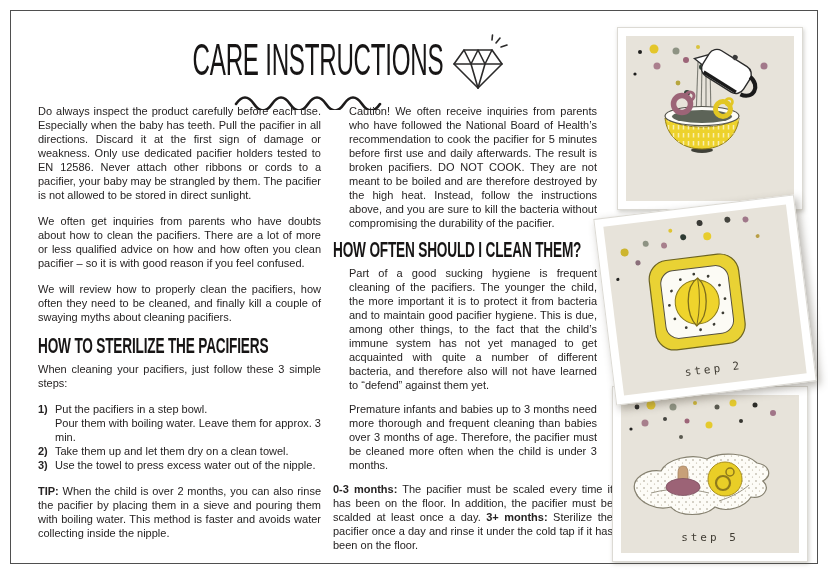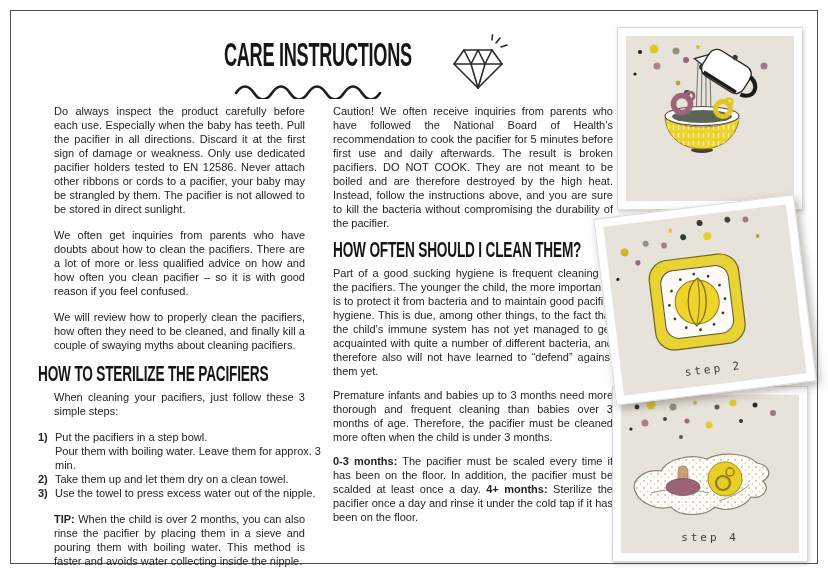--- a/index.html
+++ b/index.html
@@ -2,31 +2,31 @@
 <html><head>
 <meta charset="utf-8">
 <style>
   html,body{margin:0;padding:0;background:#fff;}
   .page{position:relative;width:828px;height:574px;background:#ffffff;overflow:hidden;
         font-family:"Liberation Sans",sans-serif;color:#262323;}
   .frame{position:absolute;left:10px;top:10px;right:10px;bottom:10px;border:1.5px solid #4f4f4f;pointer-events:none;}
 
   
   .header{position:absolute;left:38px;top:38px;width:560px;text-align:center;}
-  h1{margin:0;font-size:33px;font-weight:bold;letter-spacing:-.5px;color:#171515;line-height:1;}
+  h1{margin:0;font-size:44px;font-weight:normal;letter-spacing:-.5px;color:#171515;line-height:1;}
   .cond-title{display:inline-block;transform:scaleX(.55);transform-origin:center;white-space:nowrap;}
   .wave{display:block;margin:8px auto 0;}
   .gem{position:absolute;left:448px;top:30px;}
 
   
   .col{position:absolute;top:104px;font-size:11px;line-height:14px;text-align:justify;}
   .col1{left:38px;width:283px;}
   .col2{left:333px;width:280px;}
-  .col p{margin:0 16px 12px;}
-  .col2 p{margin:0 0 10px;}
+  .col p{margin:0 0 12px;}
+  .col2 p{margin:0 16px 10px;}
   h2{margin:8px 0 6px;font-size:22px;font-weight:bold;color:#171515;line-height:20px;}
   .cond{display:inline-block;transform:scaleX(.62);transform-origin:left center;white-space:nowrap;letter-spacing:-.3px;}
   .step-row{display:flex;text-align:left;}
   .step-row .num{flex:none;width:17px;font-weight:bold;}
   .steps-list{margin:0 0 12px;}
   b{font-weight:bold;}
 
   
   .card{position:absolute;background:#ffffff;border:1px solid #dcdad4;padding:8px;
         box-shadow:1px 2px 4px rgba(90,85,70,.28);}
@@ -92,21 +92,21 @@
   </div>
 
   <div class="col col2">
     <p>Caution! We often receive inquiries from parents who have followed the National Board of Health’s recommendation to cook the pacifier for 5 minutes before first use and daily afterwards. The result is broken pacifiers. DO NOT COOK. They are not meant to be boiled and are therefore destroyed by the high heat. Instead, follow the instructions above, and you are sure to kill the bacteria without compromising the durability of the pacifier.</p>
     <h2><span class="cond">HOW OFTEN SHOULD I CLEAN THEM?</span></h2>
     <p>Part of a good sucking hygiene is frequent cleaning of the pacifiers. The younger the child, the more important it is to protect it from bacteria and to maintain good pacifier hygiene. This is due, among other things, to the fact that the child’s immune system has not yet managed to get acquainted with quite a number of different bacteria, and therefore also will not have learned to “defend” against them yet.</p>
     <p>Premature infants and babies up to 3 months need more thorough and frequent cleaning than babies over 3 months of age. Therefore, the pacifier must be cleaned more often when the child is under 3 months.</p>
     <div>
       <b>0-3 months:</b>
       <span>The pacifier must be scaled every time it has been on the floor. In addition, the pacifier must be scalded at least once a day.</span>
-      <b>4+ months:</b>
+      <b>3+ months:</b>
       <span>Sterilize the pacifier once a day and rinse it under the cold tap if it has been on the floor.</span>
     </div>
   </div>
 
   <div class="card card1">
     <div class="art">
       <svg class="illus" width="152" height="149" viewBox="0 0 152 149">
         <g>
           <circle cx="14" cy="16" r="2" fill="#20201e"></circle>
           <circle cx="28" cy="13" r="4.5" fill="#e4c62a"></circle>
@@ -237,16 +237,16 @@
         <g>
           <path d="M57,86 L57,78 Q57,71 62,71 Q67,71 67,78 L67,86 Z" fill="#c7a078" stroke="#a5805c" stroke-width=".8"></path>
           <ellipse cx="62" cy="92" rx="17" ry="8.5" fill="#9c6376" stroke="#7c4f60" stroke-width=".8"></ellipse>
         </g>
         <g>
           <circle cx="104" cy="84" r="17" fill="#e9ce27" stroke="#a78d1e" stroke-width="1"></circle>
           <circle cx="102" cy="88" r="7" fill="none" stroke="#8f7a1c" stroke-width="2.2"></circle>
           <circle cx="109" cy="77" r="4" fill="none" stroke="#8f7a1c" stroke-width="1.5"></circle>
         </g>
       </svg>
-      <span class="steplabel">step 4</span>
+      <span class="steplabel">step 5</span>
     </div>
   </div>
 </div>
 
 </body></html>

